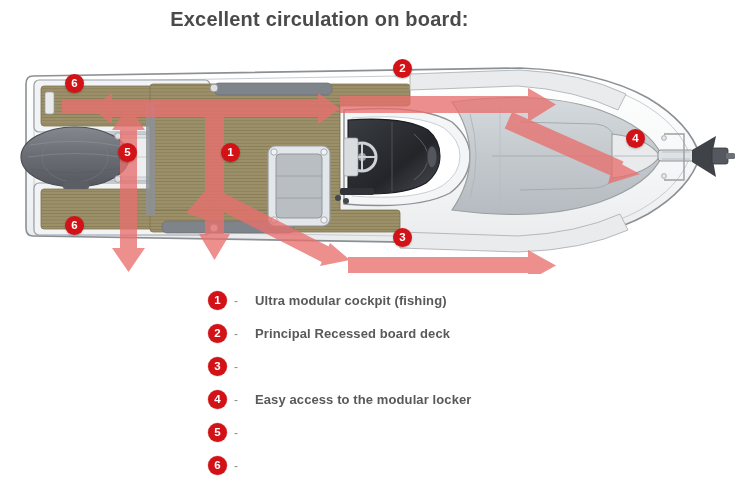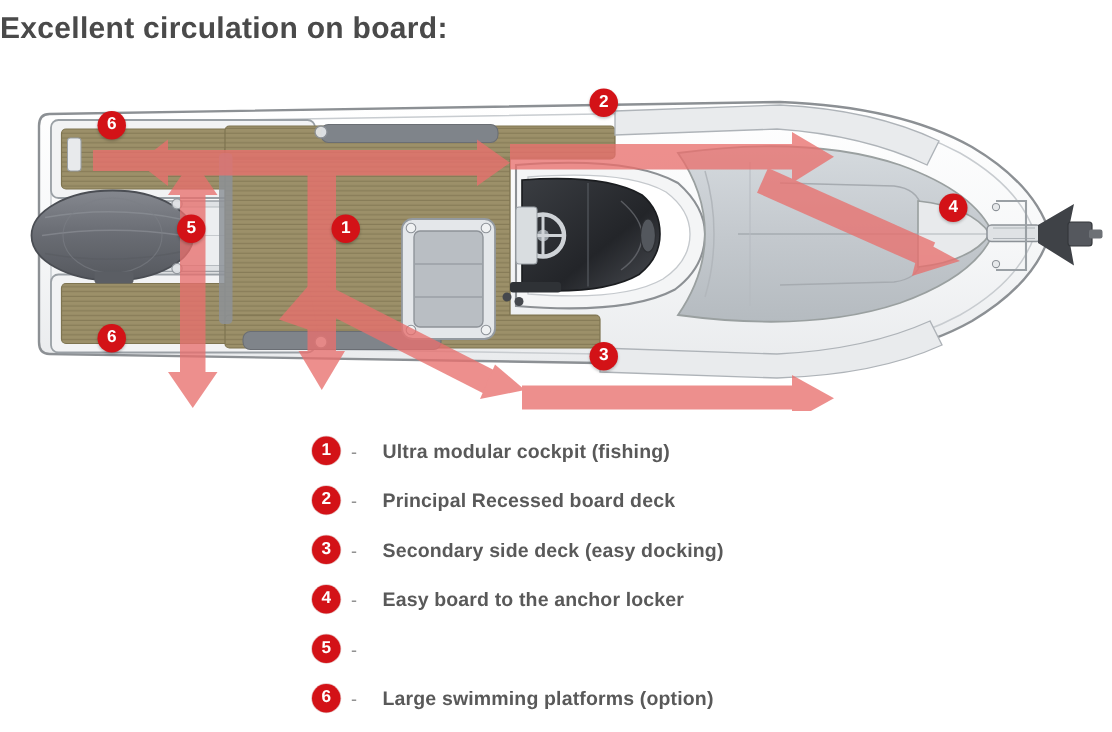--- a/index.html
+++ b/index.html
@@ -1,21 +1,21 @@
 <!DOCTYPE html>
 <html><head>
 <meta charset="utf-8">
 <style>
   html,body{margin:0;padding:0;background:#ffffff;}
   body{width:741px;height:488px;overflow:hidden;
        font-family:"Liberation Sans","DejaVu Sans",sans-serif;}
   #page{position:relative;width:741px;height:488px;background:#fff;}
 
   
-  .title{position:absolute;left:0;top:8px;width:639px;
+  .title{position:absolute;left:0;top:8px;width:639px;text-align:center;
          font-size:20px;font-weight:bold;color:#4a4a4a;letter-spacing:.2px;}
 
   
   .diagram{position:absolute;left:0;top:38px;width:741px;height:236px;}
   .diagram svg{display:block;}
 
   
   .legend{position:absolute;left:208px;top:284px;width:420px;}
   .legend-row{position:relative;height:33px;display:flex;align-items:center;}
   .badge{width:19px;height:19px;border-radius:50%;background:#d31217;
@@ -253,31 +253,29 @@
       <span class="ltext">Ultra modular cockpit (fishing)</span>
     </div>
     <div class="legend-row">
       <span class="badge">2</span>
       <span class="dash">-</span>
       <span class="ltext">Principal Recessed board deck</span>
     </div>
     <div class="legend-row">
       <span class="badge">3</span>
       <span class="dash">-</span>
-      <span class="ltext">Secondary side deck (easy docking)</span>
     </div>
     <div class="legend-row">
       <span class="badge">4</span>
       <span class="dash">-</span>
-      <span class="ltext">Easy board to the anchor locker</span>
+      <span class="ltext">Easy access to the modular locker</span>
     </div>
     <div class="legend-row">
       <span class="badge">5</span>
       <span class="dash">-</span>
     </div>
     <div class="legend-row">
       <span class="badge">6</span>
       <span class="dash">-</span>
-      <span class="ltext">Large swimming platforms (option)</span>
     </div>
   </div>
 
 </div>
 
 </body></html>

